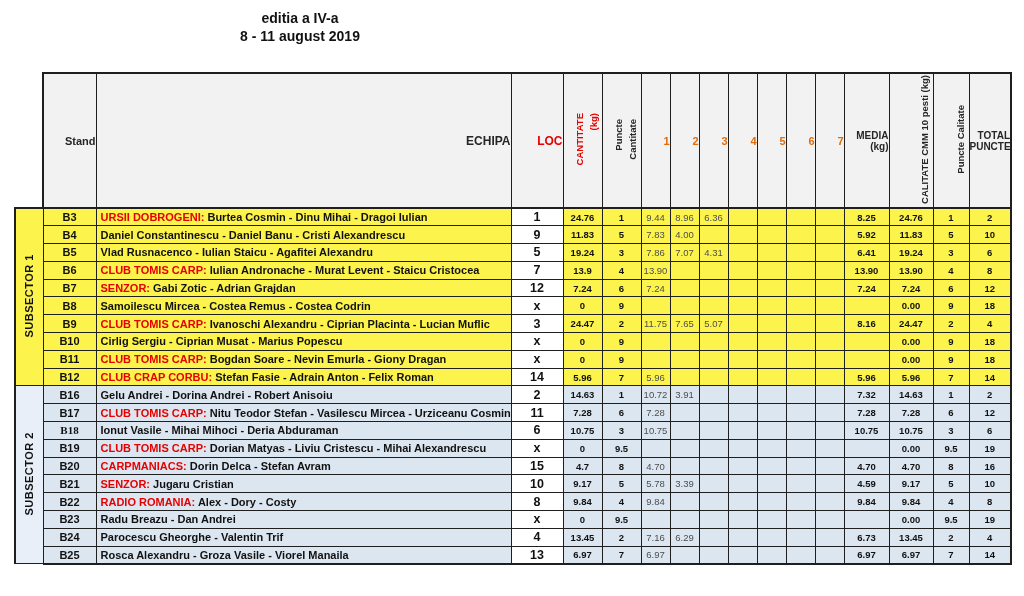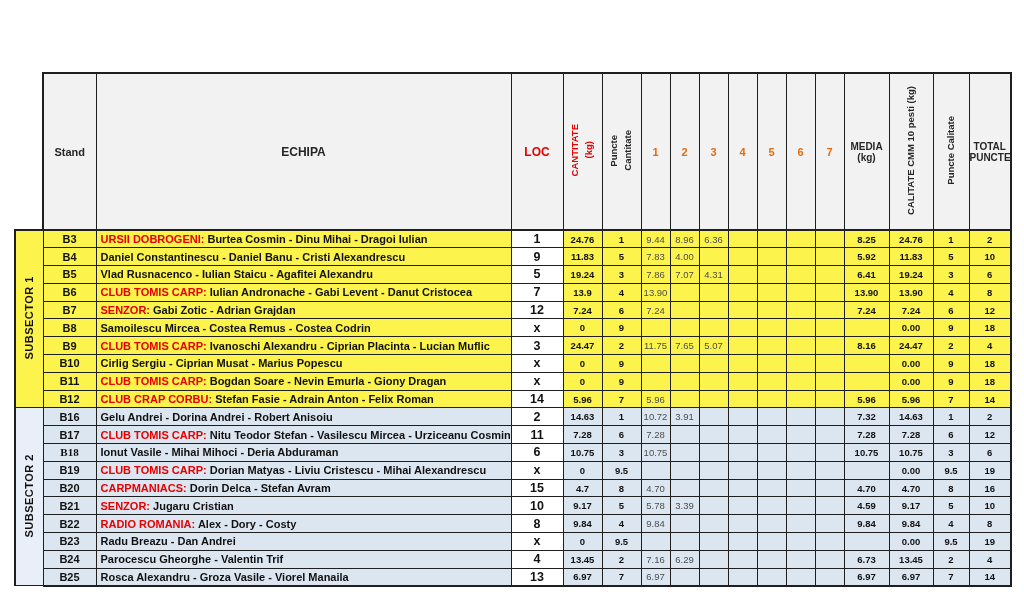--- a/index.html
+++ b/index.html
@@ -14,21 +14,21 @@
 
   table.results {
     position:absolute; left:14px; top:72px; width:996px;
     border-collapse:collapse; table-layout:fixed;
   }
   th, td { overflow:hidden; vertical-align:middle; }
 
   thead th {
     background:#f2f2f2; border:1px solid #1f1f1f;
     border-top:2px solid #1f1f1f; border-bottom:2px solid #1f1f1f;
-    height:157px; font-size:10px; color:#262626; text-align:center;
+    height:135px; font-size:10px; color:#262626; text-align:right;
     white-space:pre-line;
   }
   thead th.ghost { border:none; background:#ffffff; }
   thead th.stand-h { border-left:2px solid #1f1f1f; font-size:11px; }
   thead th.echipa-h { font-size:12px; }
   thead th.loc-h { color:#e60000; font-size:12px; font-weight:bold; }
   thead th.cant-h { color:#e60000; }
   thead th.fish-h { color:#e26b0a; font-size:11px; }
   thead th.total-h { border-right:2px solid #1f1f1f; }
 
@@ -50,20 +50,22 @@
   .team-name { color:#e60000; }
   td.loc-cell { background:#ffffff; font-size:12.5px; }
   td.fish-cell { font-weight:normal; color:#4d4d4d; }
   td.total-cell { border-right:2px solid #1f1f1f; }
   tbody tr:last-child td { border-bottom:2px solid #1f1f1f; }
 </style>
 </head>
 <body>
 
 <div class="title-block">
+  <div class="subtitle">editia a IV-a</div>
+  <div class="subtitle">8 - 11 august 2019</div>
 </div>
 
 <table class="results">
   <colgroup>
     <col style="width:28px">
       <col style="width:53px">
       <col style="width:415px">
     <col style="width:52px">
       <col style="width:39px">
       <col style="width:39px">
@@ -155,21 +157,21 @@
         <td class="fish-cell" style="background-color: rgb(252, 244, 76);"></td>
         <td class="fish-cell" style="background-color: rgb(252, 244, 76);"></td>
         <td class="fish-cell" style="background-color: rgb(252, 244, 76);"></td>
         <td class="num-cell" style="background-color: rgb(252, 244, 76);">6.41</td>
         <td class="num-cell" style="background-color: rgb(252, 244, 76);">19.24</td>
         <td class="num-cell" style="background-color: rgb(252, 244, 76);">3</td>
         <td class="num-cell total-cell" style="background-color: rgb(252, 244, 76);">6</td>
       </tr>
       <tr>
         <td class="stand-cell" style="background-color: rgb(252, 244, 76);">B6</td>
-        <td class="echipa-cell" style="background-color: rgb(252, 244, 76);"><span class="team-name">CLUB TOMIS CARP: </span><span>Iulian Andronache - Gabi Levent - Danut Cristocea</span></td>
+        <td class="echipa-cell" style="background-color: rgb(252, 244, 76);"><span class="team-name">CLUB TOMIS CARP: </span><span>Iulian Andronache - Murat Levent - Staicu Cristocea</span></td>
         <td class="loc-cell">7</td>
         <td class="num-cell" style="background-color: rgb(252, 244, 76);">13.9</td>
         <td class="num-cell" style="background-color: rgb(252, 244, 76);">4</td>
         <td class="fish-cell" style="background-color: rgb(252, 244, 76);">13.90</td>
         <td class="fish-cell" style="background-color: rgb(252, 244, 76);"></td>
         <td class="fish-cell" style="background-color: rgb(252, 244, 76);"></td>
         <td class="fish-cell" style="background-color: rgb(252, 244, 76);"></td>
         <td class="fish-cell" style="background-color: rgb(252, 244, 76);"></td>
         <td class="fish-cell" style="background-color: rgb(252, 244, 76);"></td>
         <td class="fish-cell" style="background-color: rgb(252, 244, 76);"></td>

